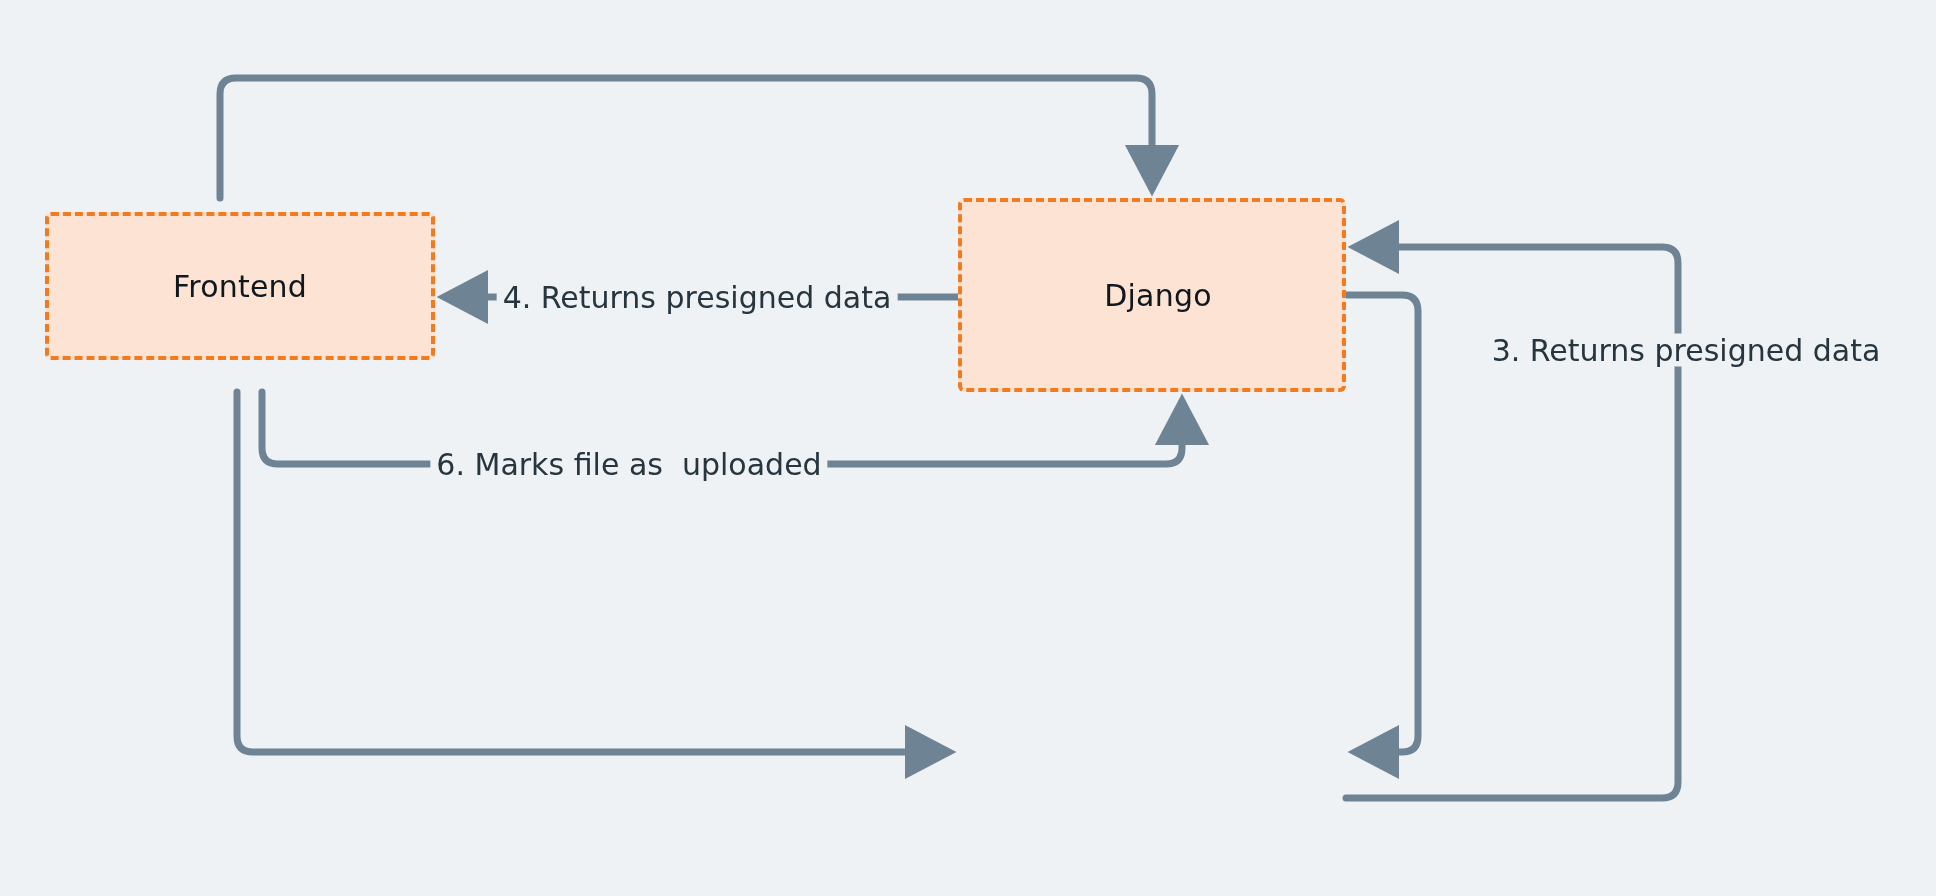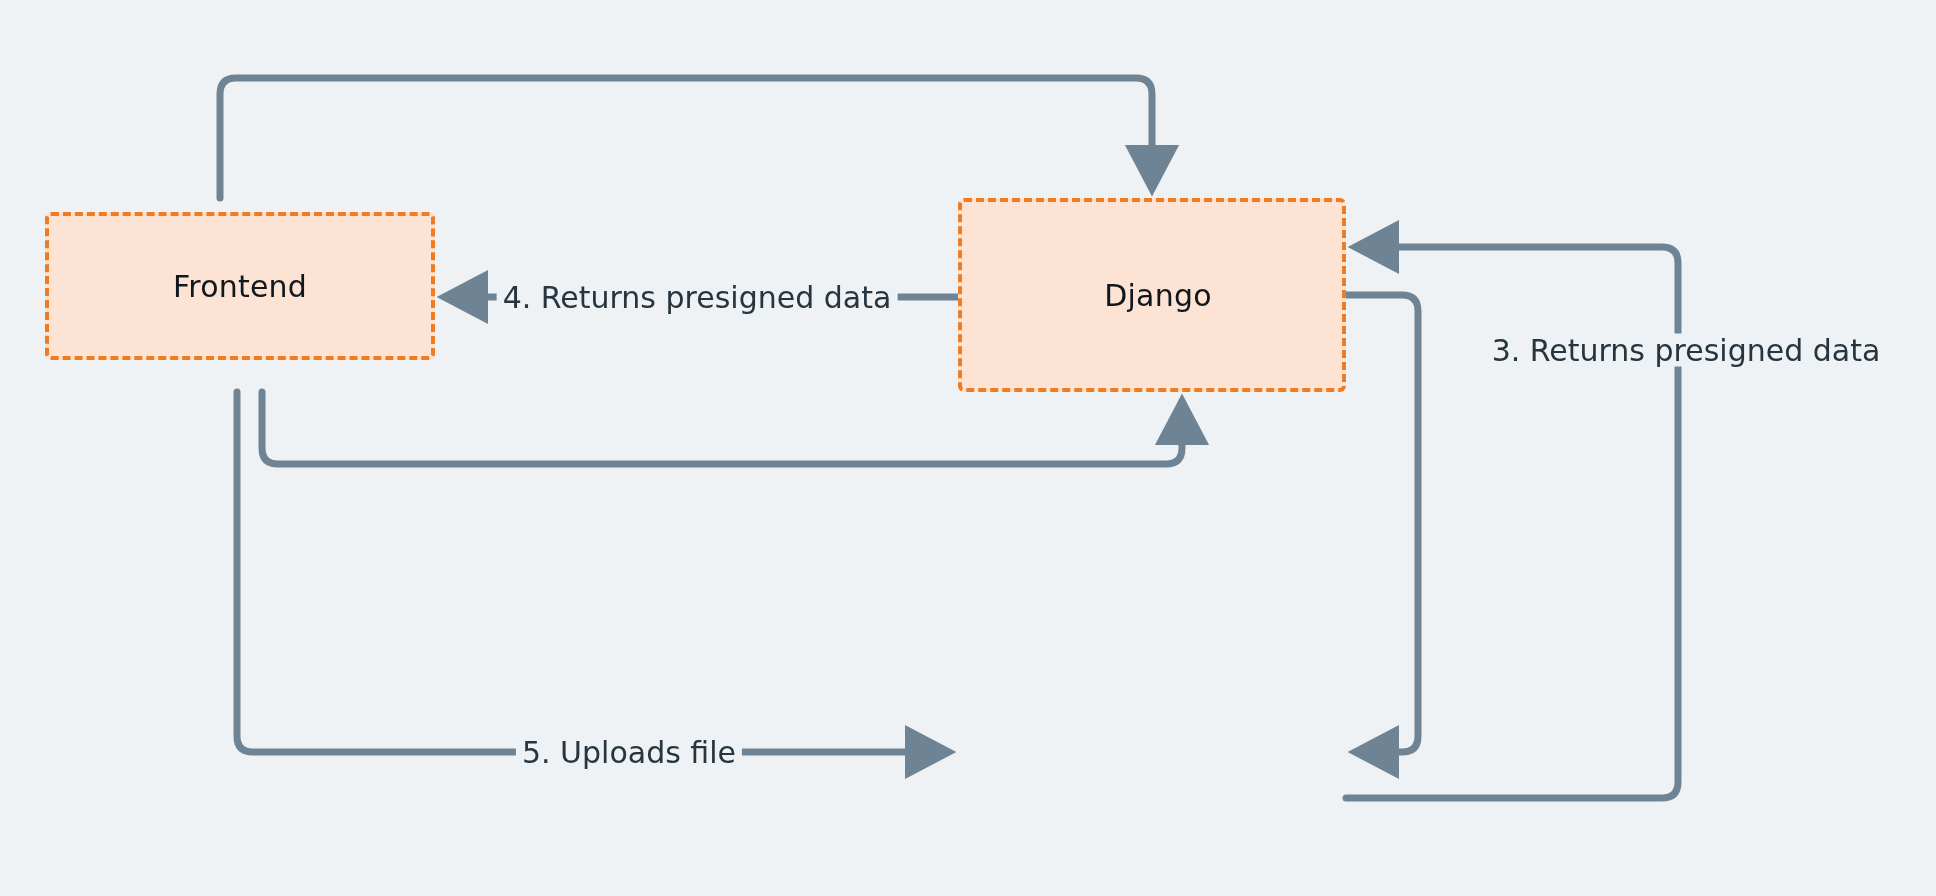--- a/index.html
+++ b/index.html
@@ -91,16 +91,16 @@
     <span class="node-label">Django</span>
   </div>
 
 
 
 
   <div class="edge-label" style="left:1678px; top:350px;margin-left:8px;">3. Returns presigned data</div>
 
   <div class="edge-label" style="left:697px; top:297px;">4. Returns presigned data</div>
 
-  <div class="edge-label" style="left:629px; top:752px;">5. Uploads file</div>
 
+  <div class="edge-label" style="left:629px; top:464px;">6. Marks file as  uploaded</div>
 
 </div>
 
 </body></html>

